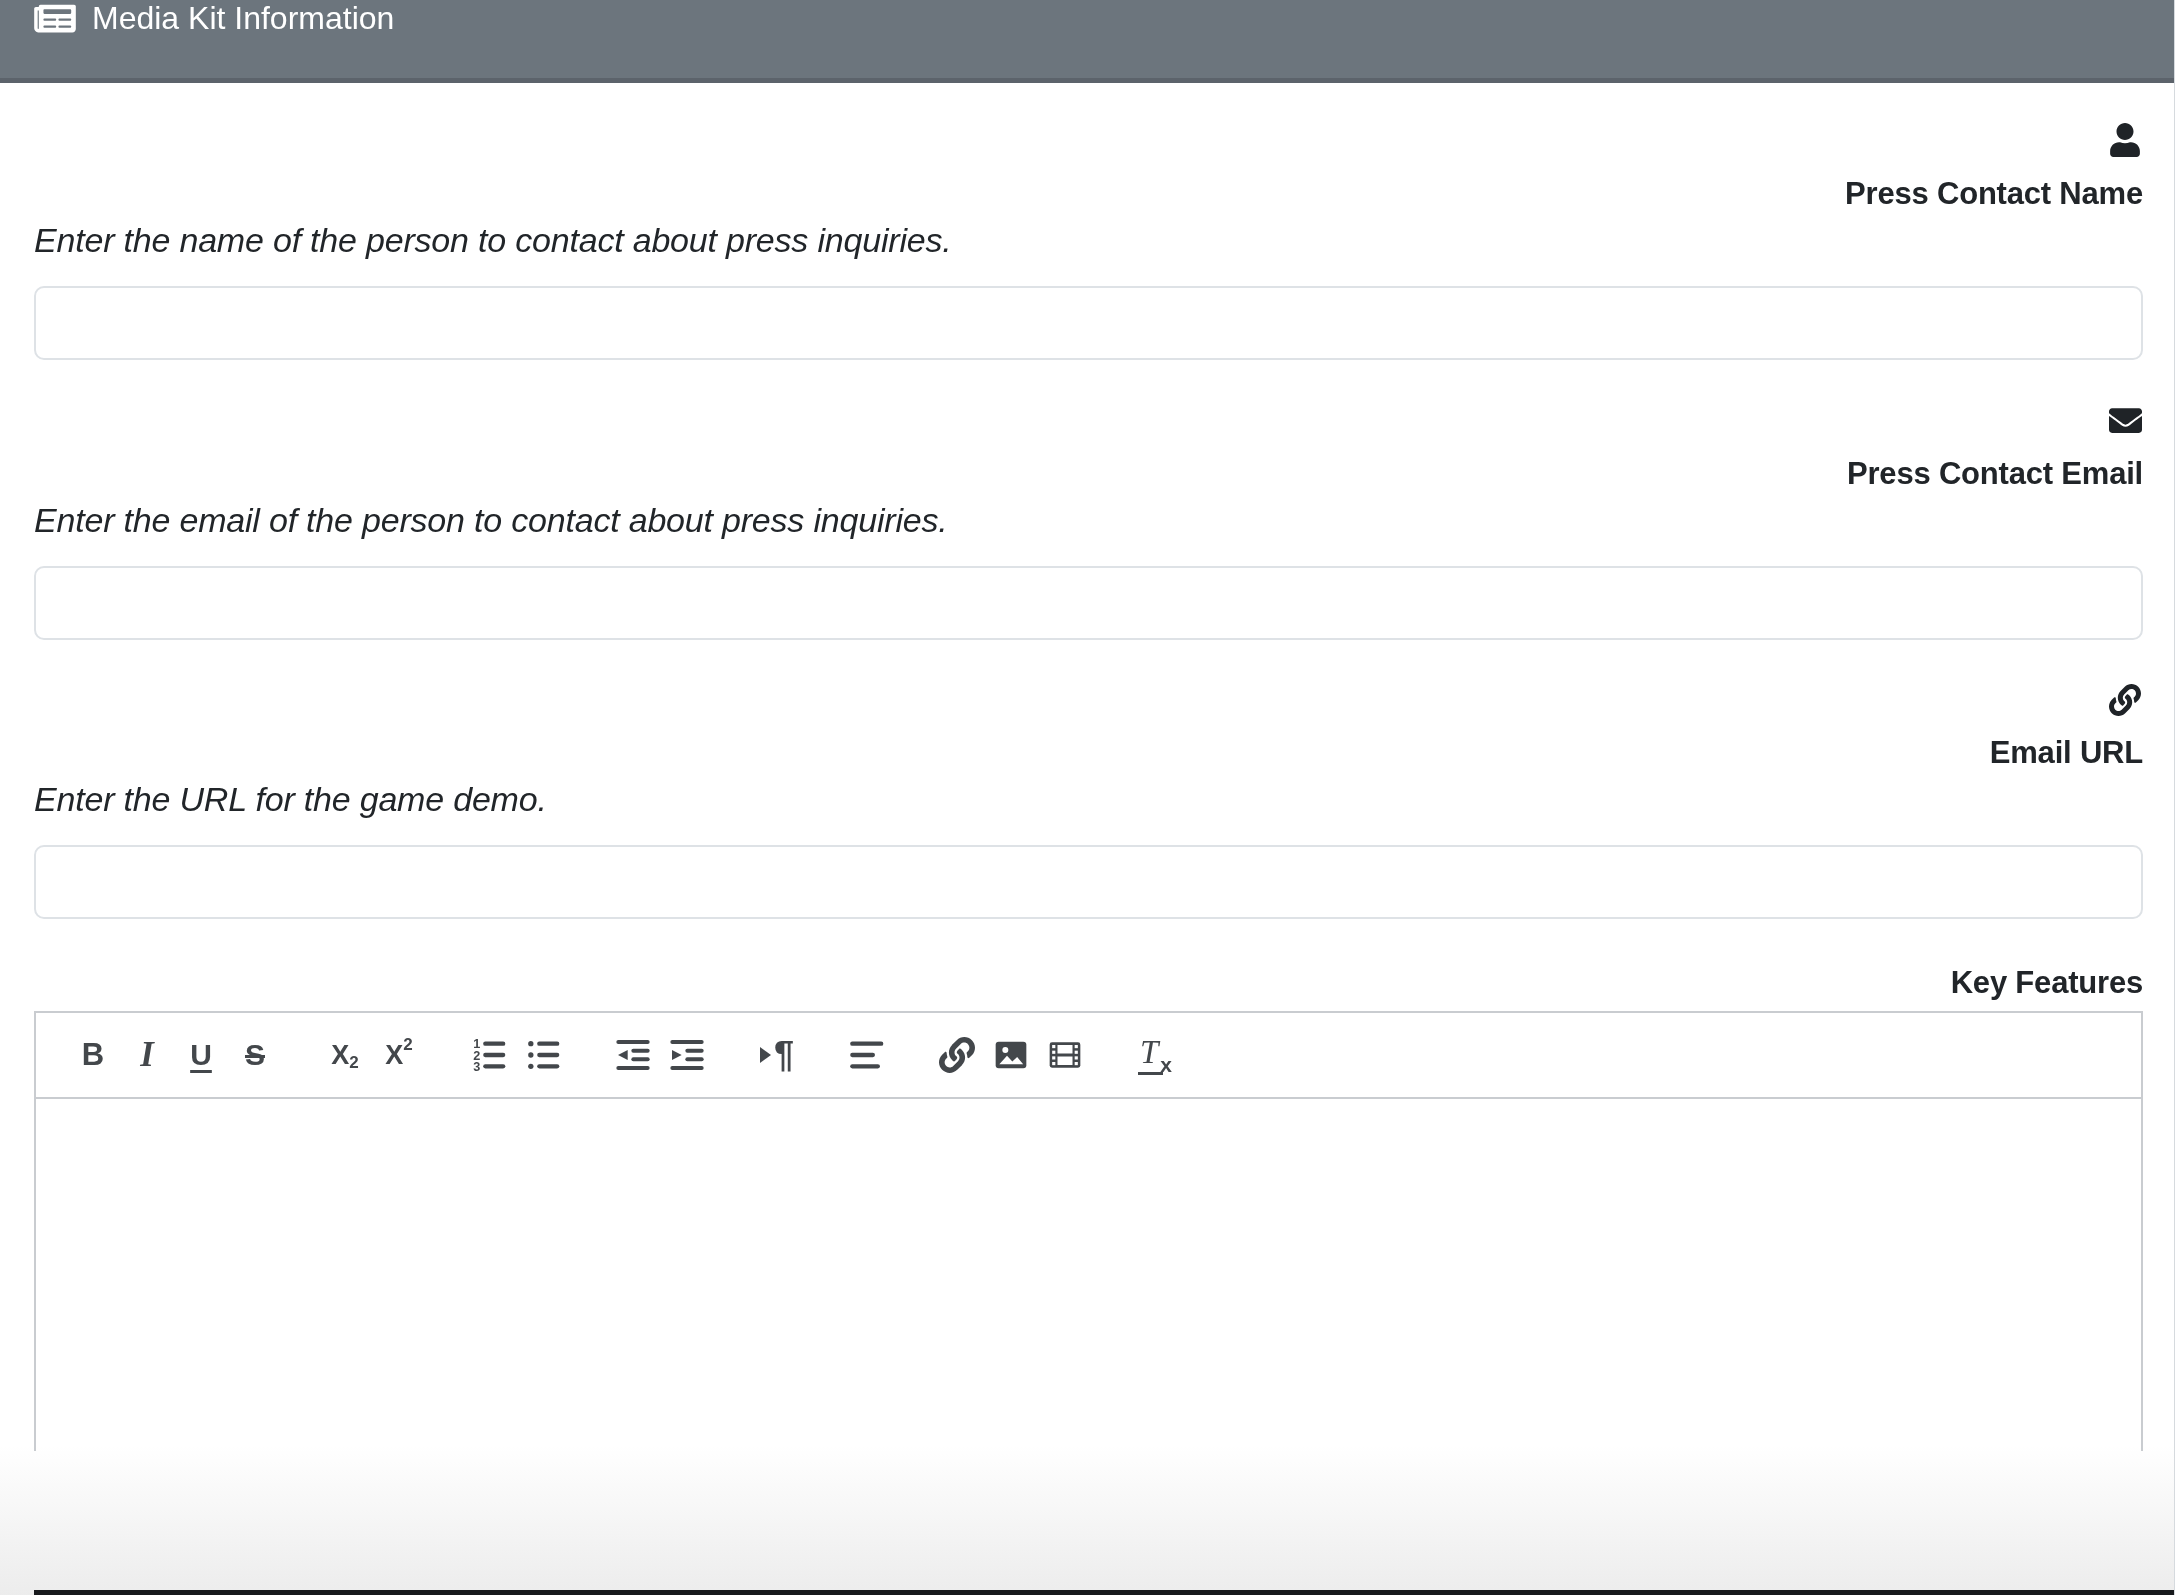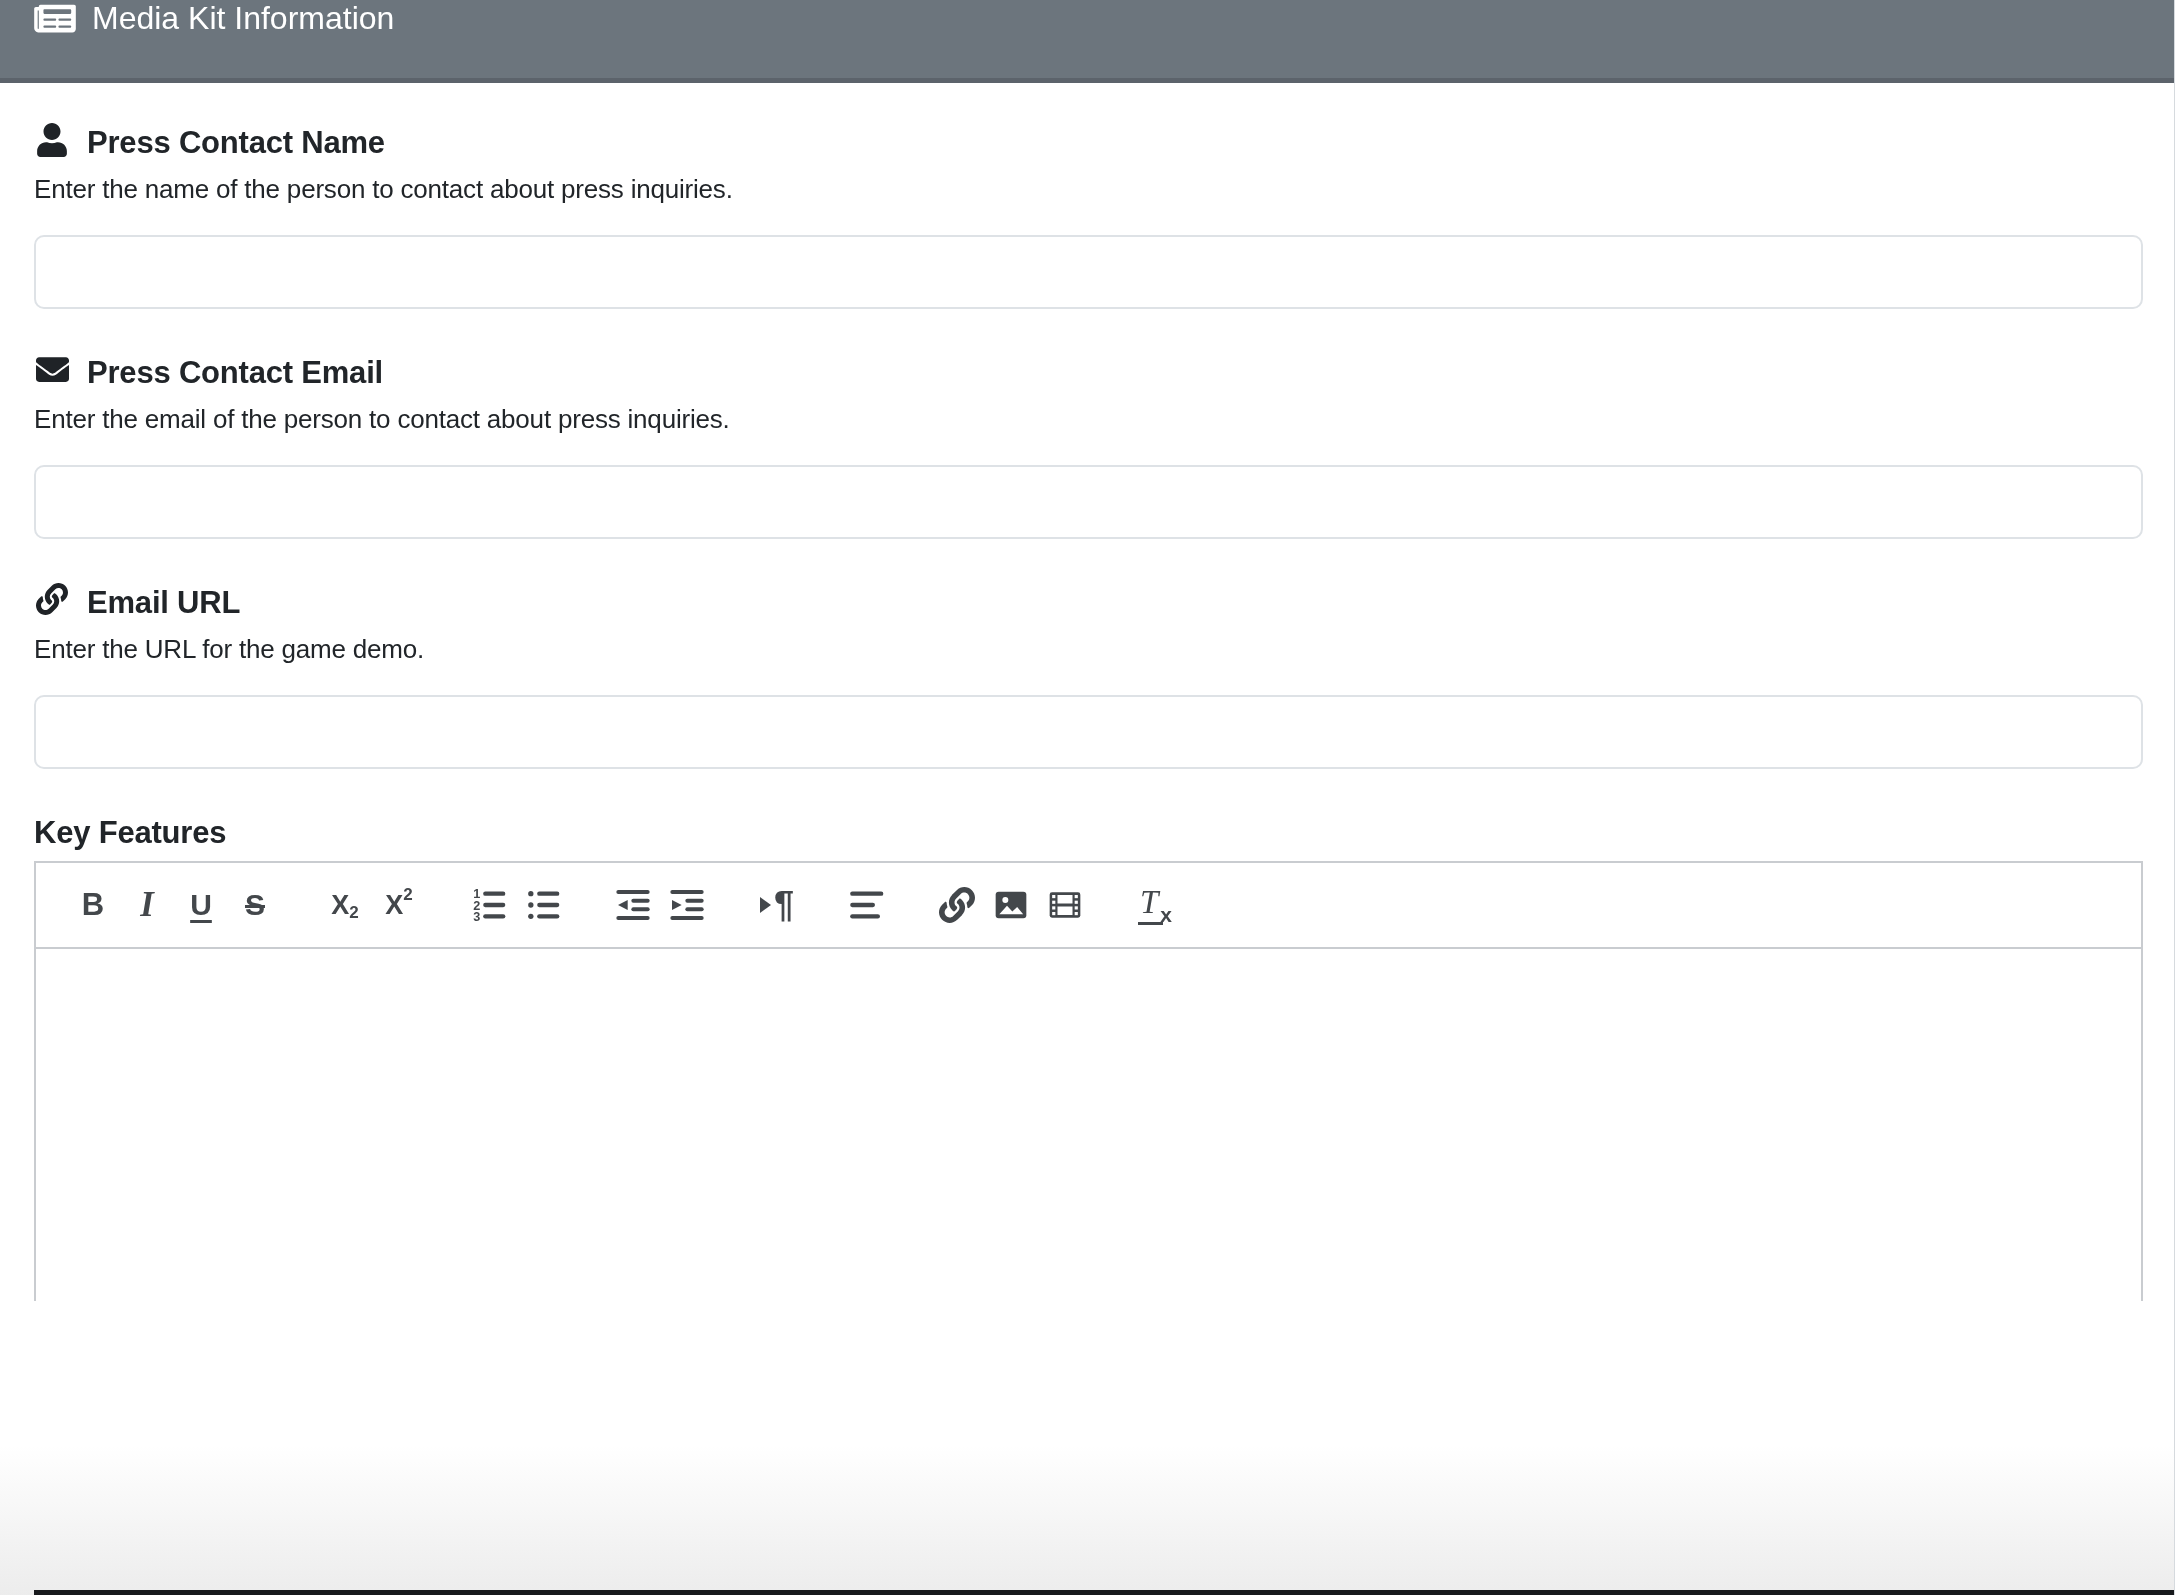--- a/index.html
+++ b/index.html
@@ -17,26 +17,26 @@
     display:flex; align-items:flex-start; gap:16px; padding:0 34px;
     color:#ffffff; margin-right:3px;
   }
   .card-header .hdr-icon { display:flex; align-items:center; }
   .card-header .hdr-title { font-size:32px; font-weight:400; letter-spacing:0; }
 
   
   .content { padding:40px 34px 0 34px; }
 
   .field-label {
-    display:flex; align-items:flex-start; gap:17px;
+    display:flex; align-items:flex-end; gap:17px;
     font-size:31px; font-weight:700; color:#212529;
-    margin:0 0 8px 0; line-height:40px;
+    margin:0 0 8px 0; line-height:40px;flex-direction:column;
   }
   .label-icon { display:flex; align-items:center; justify-content:center; width:36px; }
-  .field-desc { font-size:26px; font-weight:400; color:#212529; margin:4px 0 28px 0; line-height:36px; }
+  .field-desc { font-size:34px; font-weight:400; color:#212529; margin:4px 0 28px 0; line-height:36px;font-style:italic; }
   .text-input {
     display:block; width:100%; height:74px;
     border:2px solid #dee2e6; border-radius:10px; background:#fff;
     margin:0 0 44px 0; outline:none; padding:0 22px;
     font-size:28px; color:#212529; font-family:inherit;
   }
 
   
   .editor {
     border:2px solid #c9ccd0; border-bottom:none;

